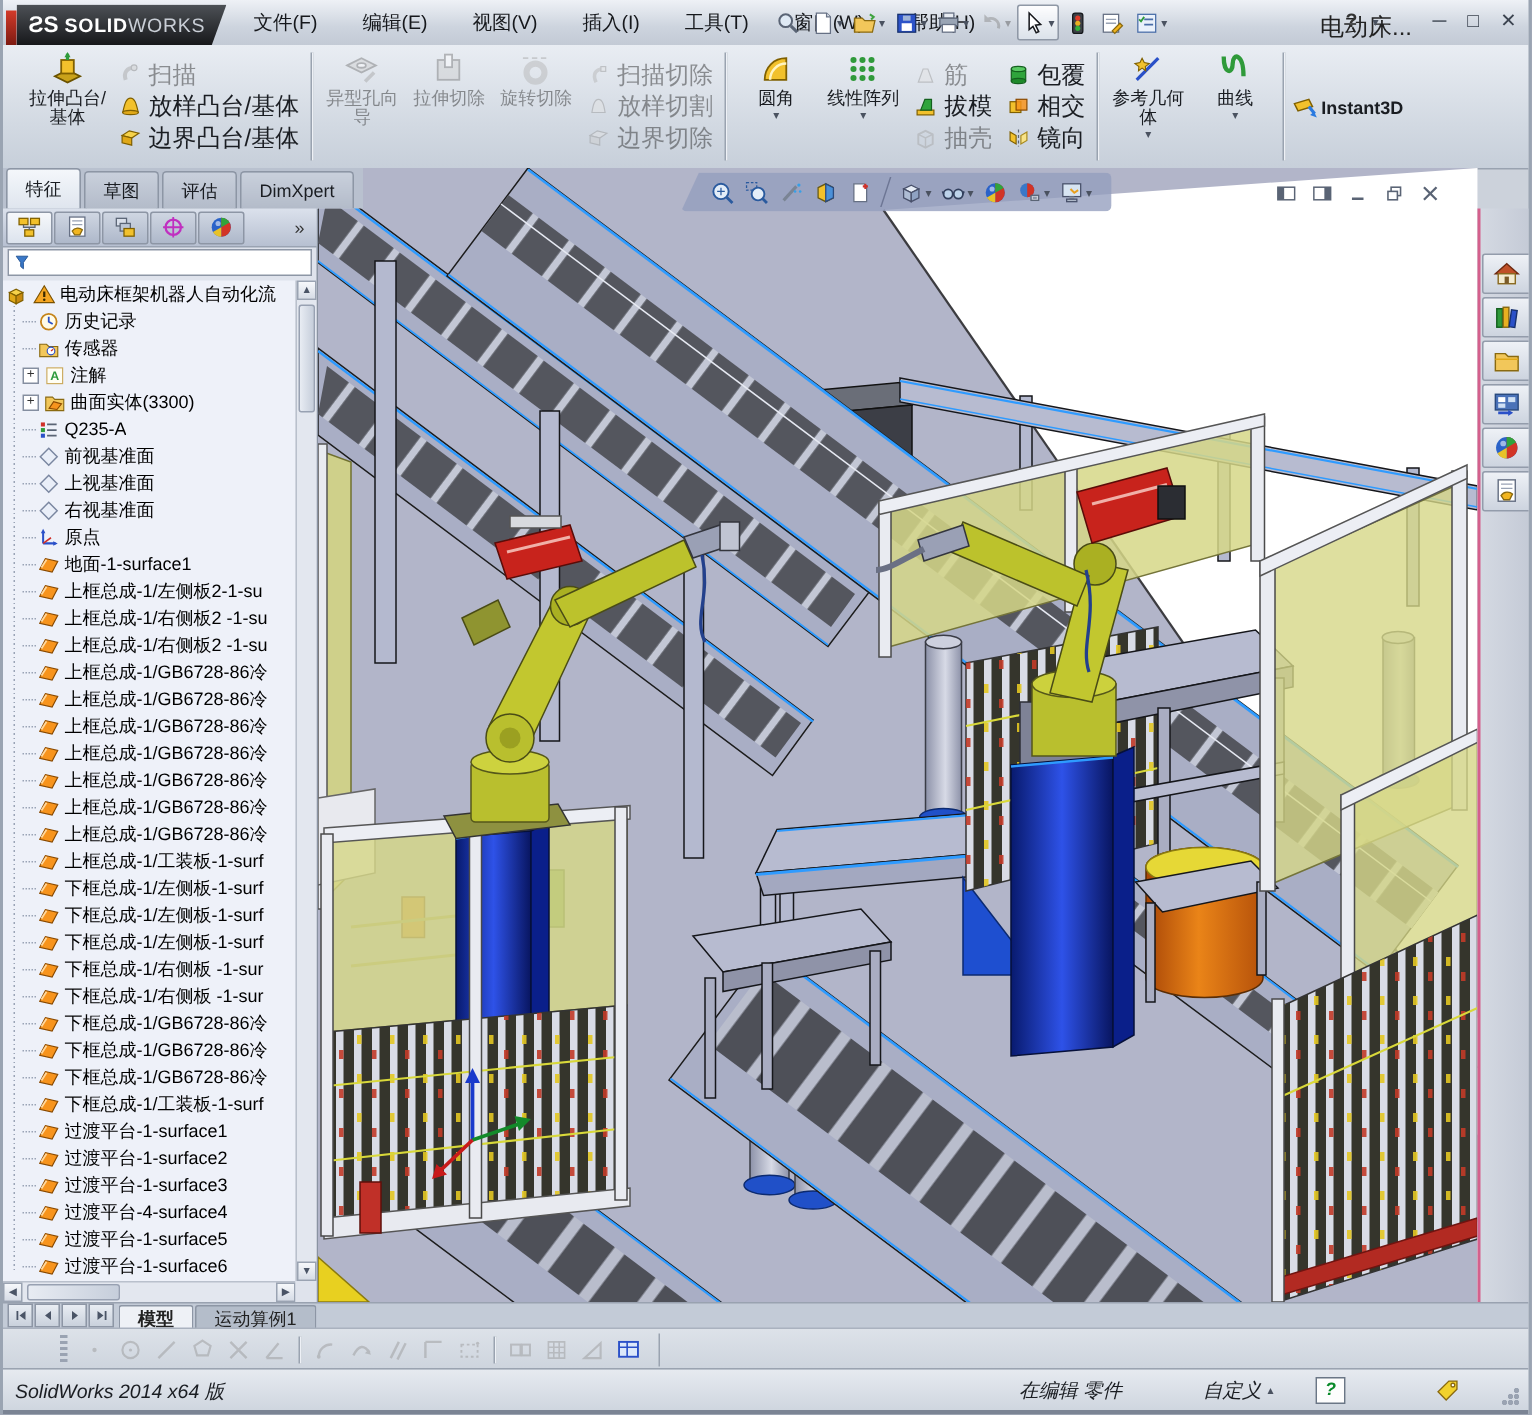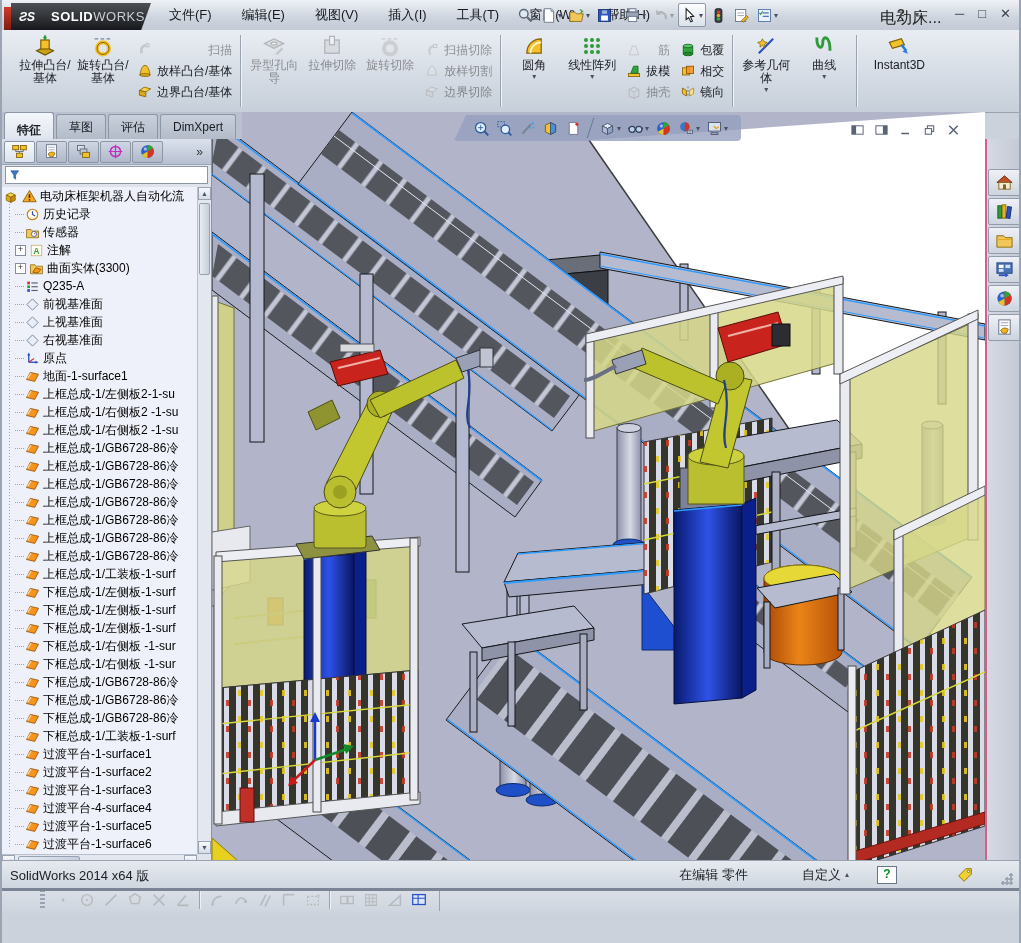--- a/index.html
+++ b/index.html
@@ -6,21 +6,21 @@
   #app{position:relative;width:1021px;height:943px;background:#ccd2db;overflow:hidden;
        border-left:2px solid #9aa4b2;border-right:2px solid #9aa4b2;box-sizing:border-box;}
   .ic{display:inline-block;vertical-align:middle;}
   
   #titlebar{position:absolute;left:0;top:0;width:100%;height:30px;
     background:linear-gradient(#eef1f6,#cdd4de 60%,#c3cad5);border-bottom:1px solid #aab2bf;}
   #redstripe{position:absolute;left:2px;top:7px;width:7px;height:23px;background:linear-gradient(#d23a2a,#7e1b12);}
   #logo{position:absolute;left:9px;top:3px;width:140px;height:27px;color:#fff;
     background:linear-gradient(#4d5156,#17181b);clip-path:polygon(0 0,100% 0,93% 100%,0 100%);
     display:flex;align-items:center;padding-left:8px;box-sizing:border-box;}
-  #logo .l3s{font-style:italic;font-weight:bold;font-size:12px;margin-right:16px;}
+  #logo .l3s{font-weight:bold;font-size:15px;margin-right:4px;}
   #logo .lw{font-weight:bold;font-size:13px;letter-spacing:.5px;}
   #logo .lw i{font-style:normal;color:#c9ced6;font-weight:normal;}
   #menubar{position:absolute;left:152px;top:0;height:29px;display:flex;align-items:center;}
   #menubar .menu{padding:0 15px;font-size:13px;color:#16181c;height:100%;display:flex;align-items:center;cursor:default;}
   #quickbar{position:absolute;left:512px;top:3px;height:24px;display:flex;align-items:center;}
   #quickbar .btn{display:flex;align-items:center;height:22px;padding:0 2px;margin:0 1px;border-radius:2px;}
   #quickbar .btn.boxed{border:1px solid #8f98a6;background:linear-gradient(#fdfdfe,#dbe2ea);}
   #quickbar .btn .ic{width:17px;height:17px;}
   #quickbar .btn.dis{filter:grayscale(1) opacity(.45);}
   .caret{font-size:8px;color:#4a5260;margin-left:1px;}
@@ -33,29 +33,29 @@
   #ribbon{position:absolute;left:0;top:30px;width:100%;height:82px;
     background:linear-gradient(#e9edf3,#d2d9e2 65%,#c7cfda);border-bottom:1px solid #99a2b0;}
   #ribbon-inner{display:flex;align-items:stretch;height:100%;padding-left:14px;}
   .rsep{width:1px;background:#9aa3b0;border-right:1px solid #eef1f6;margin:5px 3px;}
   .rbiggroup{display:flex;}
   .rbig{display:flex;flex-direction:column;align-items:center;width:56px;padding:4px 1px 1px;border-radius:2px;}
   .rbig .ic{width:24px;height:24px;margin-bottom:1px;}
   .rbig .lbl{font-size:12px;line-height:13px;text-align:center;color:#1a1d22;}
   .rbig .caret{margin:0;}
   .rstack{display:flex;flex-direction:column;justify-content:center;}
-  .rsmall{display:flex;align-items:center;height:21px;padding:0 5px;font-size:12px;color:#1a1d22;border-radius:2px;justify-content:space-between;}
+  .rsmall{display:flex;align-items:center;height:21px;padding:0 5px;font-size:16px;color:#1a1d22;border-radius:2px;}
   .rsmall .ic{width:16px;height:16px;margin-right:4px;}
   .dis{filter:grayscale(1) opacity(.45);}
-  .r3d{flex-direction:column;width:74px;}
+  .r3d{flex-direction:row;width:74px;font-weight:bold;}
   
   #cmtabs{position:absolute;left:0;top:112px;width:240px;height:27px;background:#b9c1cf;display:flex;align-items:flex-end;z-index:5;}
   .cmtab{height:24px;padding:0 12px;display:flex;align-items:center;font-size:12px;color:#1a1d22;
     background:linear-gradient(#c9d0dc,#b3bbc9);border:1px solid #8d96a5;border-bottom:none;border-radius:3px 3px 0 0;margin-left:2px;}
-  .cmtab.active{background:linear-gradient(#f4f7fb,#dfe5ee);font-weight:bold;height:26px;align-items:flex-end;}
+  .cmtab.active{background:linear-gradient(#f4f7fb,#dfe5ee);font-weight:normal;height:26px;}
   
   #viewport{position:absolute;left:210px;top:112px;width:773px;height:756px;background:#fff;overflow:hidden;}
   #headsup{position:absolute;left:242px;top:3px;height:26px;display:flex;align-items:center;padding:0 10px 0 16px;
     background:rgba(148,157,190,.78);border-radius:4px;clip-path:polygon(12px 0,100% 0,100% 100%,0 100%);z-index:4;}
   #headsup .btn{display:flex;align-items:center;padding:0 3px;}
   #headsup .ic{width:17px;height:17px;}
   #headsup .lsep{width:1px;height:20px;background:#6d7694;margin:0 5px;transform:skewX(-18deg);}
   #doccontrols{position:absolute;right:24px;top:8px;display:flex;gap:9px;z-index:4;}
   #doccontrols .btn .ic{width:15px;height:14px;}
   
@@ -100,22 +100,22 @@
      background:#b4bdca;color:#222;border-radius:2px 2px 0 0;margin-right:1px;}
   .btab.active{background:#eef1f6;font-weight:bold;}
   #sketchbar{position:absolute;left:0;top:885px;width:100%;height:27px;background:linear-gradient(#dde2e9,#cdd4dd);border-top:1px solid #aab2bf;display:flex;align-items:center;}
   #skhandle{width:5px;height:20px;margin:0 6px 0 38px;
      background:repeating-linear-gradient(to bottom,#9aa3b2 0 2px,transparent 2px 4px);}
   #sketchbar .btn{width:24px;height:22px;display:flex;align-items:center;justify-content:center;border-radius:2px;}
   #sketchbar .btn .ic{width:18px;height:18px;}
   #sketchbar .lsep{width:1px;height:18px;background:#9aa3b0;border-right:1px solid #eef1f6;margin:0 4px;}
   #sketchbar .end{width:1px;height:22px;background:#9aa3b0;margin-left:8px;}
   
-  #statusbar{position:absolute;left:0;top:860px;width:100%;height:31px;background:linear-gradient(#e6eaf0,#cfd6df);
-     border-top:1px solid #9aa3b0;border-bottom:3px solid #7b8494;box-sizing:border-box;font-size:13px;color:#1a1d22;}
+  #statusbar{position:absolute;left:0;top:912px;width:100%;height:31px;background:linear-gradient(#e6eaf0,#cfd6df);
+     border-top:1px solid #9aa3b0;border-bottom:3px solid #7b8494;box-sizing:border-box;font-size:13px;color:#1a1d22;font-style:italic;}
   #sb-version{position:absolute;left:8px;top:6px;}
   #sb-right{position:absolute;right:6px;top:0;height:27px;display:flex;align-items:center;}
   #sb-editing{margin-right:54px;}
   #sb-custom{margin-right:4px;}
   #sb-caret{font-size:8px;color:#4a5260;margin-right:28px;}
   #sb-qhelp{width:18px;height:16px;border:1px solid #6a7686;background:#fdfdfd;color:#0a8a2a;font-weight:bold;font-size:12px;
      text-align:center;line-height:15px;margin-right:58px;}
   #sb-tag{width:20px;height:18px;margin-right:26px;}
   #sb-grip{width:12px;height:12px;margin-top:8px;
      background:radial-gradient(circle at 2px 10px,#9aa3b2 1.5px,transparent 2px),
@@ -619,26 +619,20 @@
   </div>
 
   <div id="ribbon">
     <div id="ribbon-inner">
       <div class="rbiggroup">
           <div class="rbig">
             <svg class="ic">
               <use href="#ic-extrude"></use>
             </svg>
             <span class="lbl">拉伸凸台/基体</span>
-          </div>
-          <div class="rbig">
-            <svg class="ic">
-              <use href="#ic-revolve"></use>
-            </svg>
-            <span class="lbl">旋转凸台/基体</span>
           </div>
         </div>
       <div class="rstack">
           <div class="rsmall dis">
             <svg class="ic">
               <use href="#ic-sweep"></use>
             </svg>
             <span class="lbl">扫描</span>
           </div>
           <div class="rsmall">

